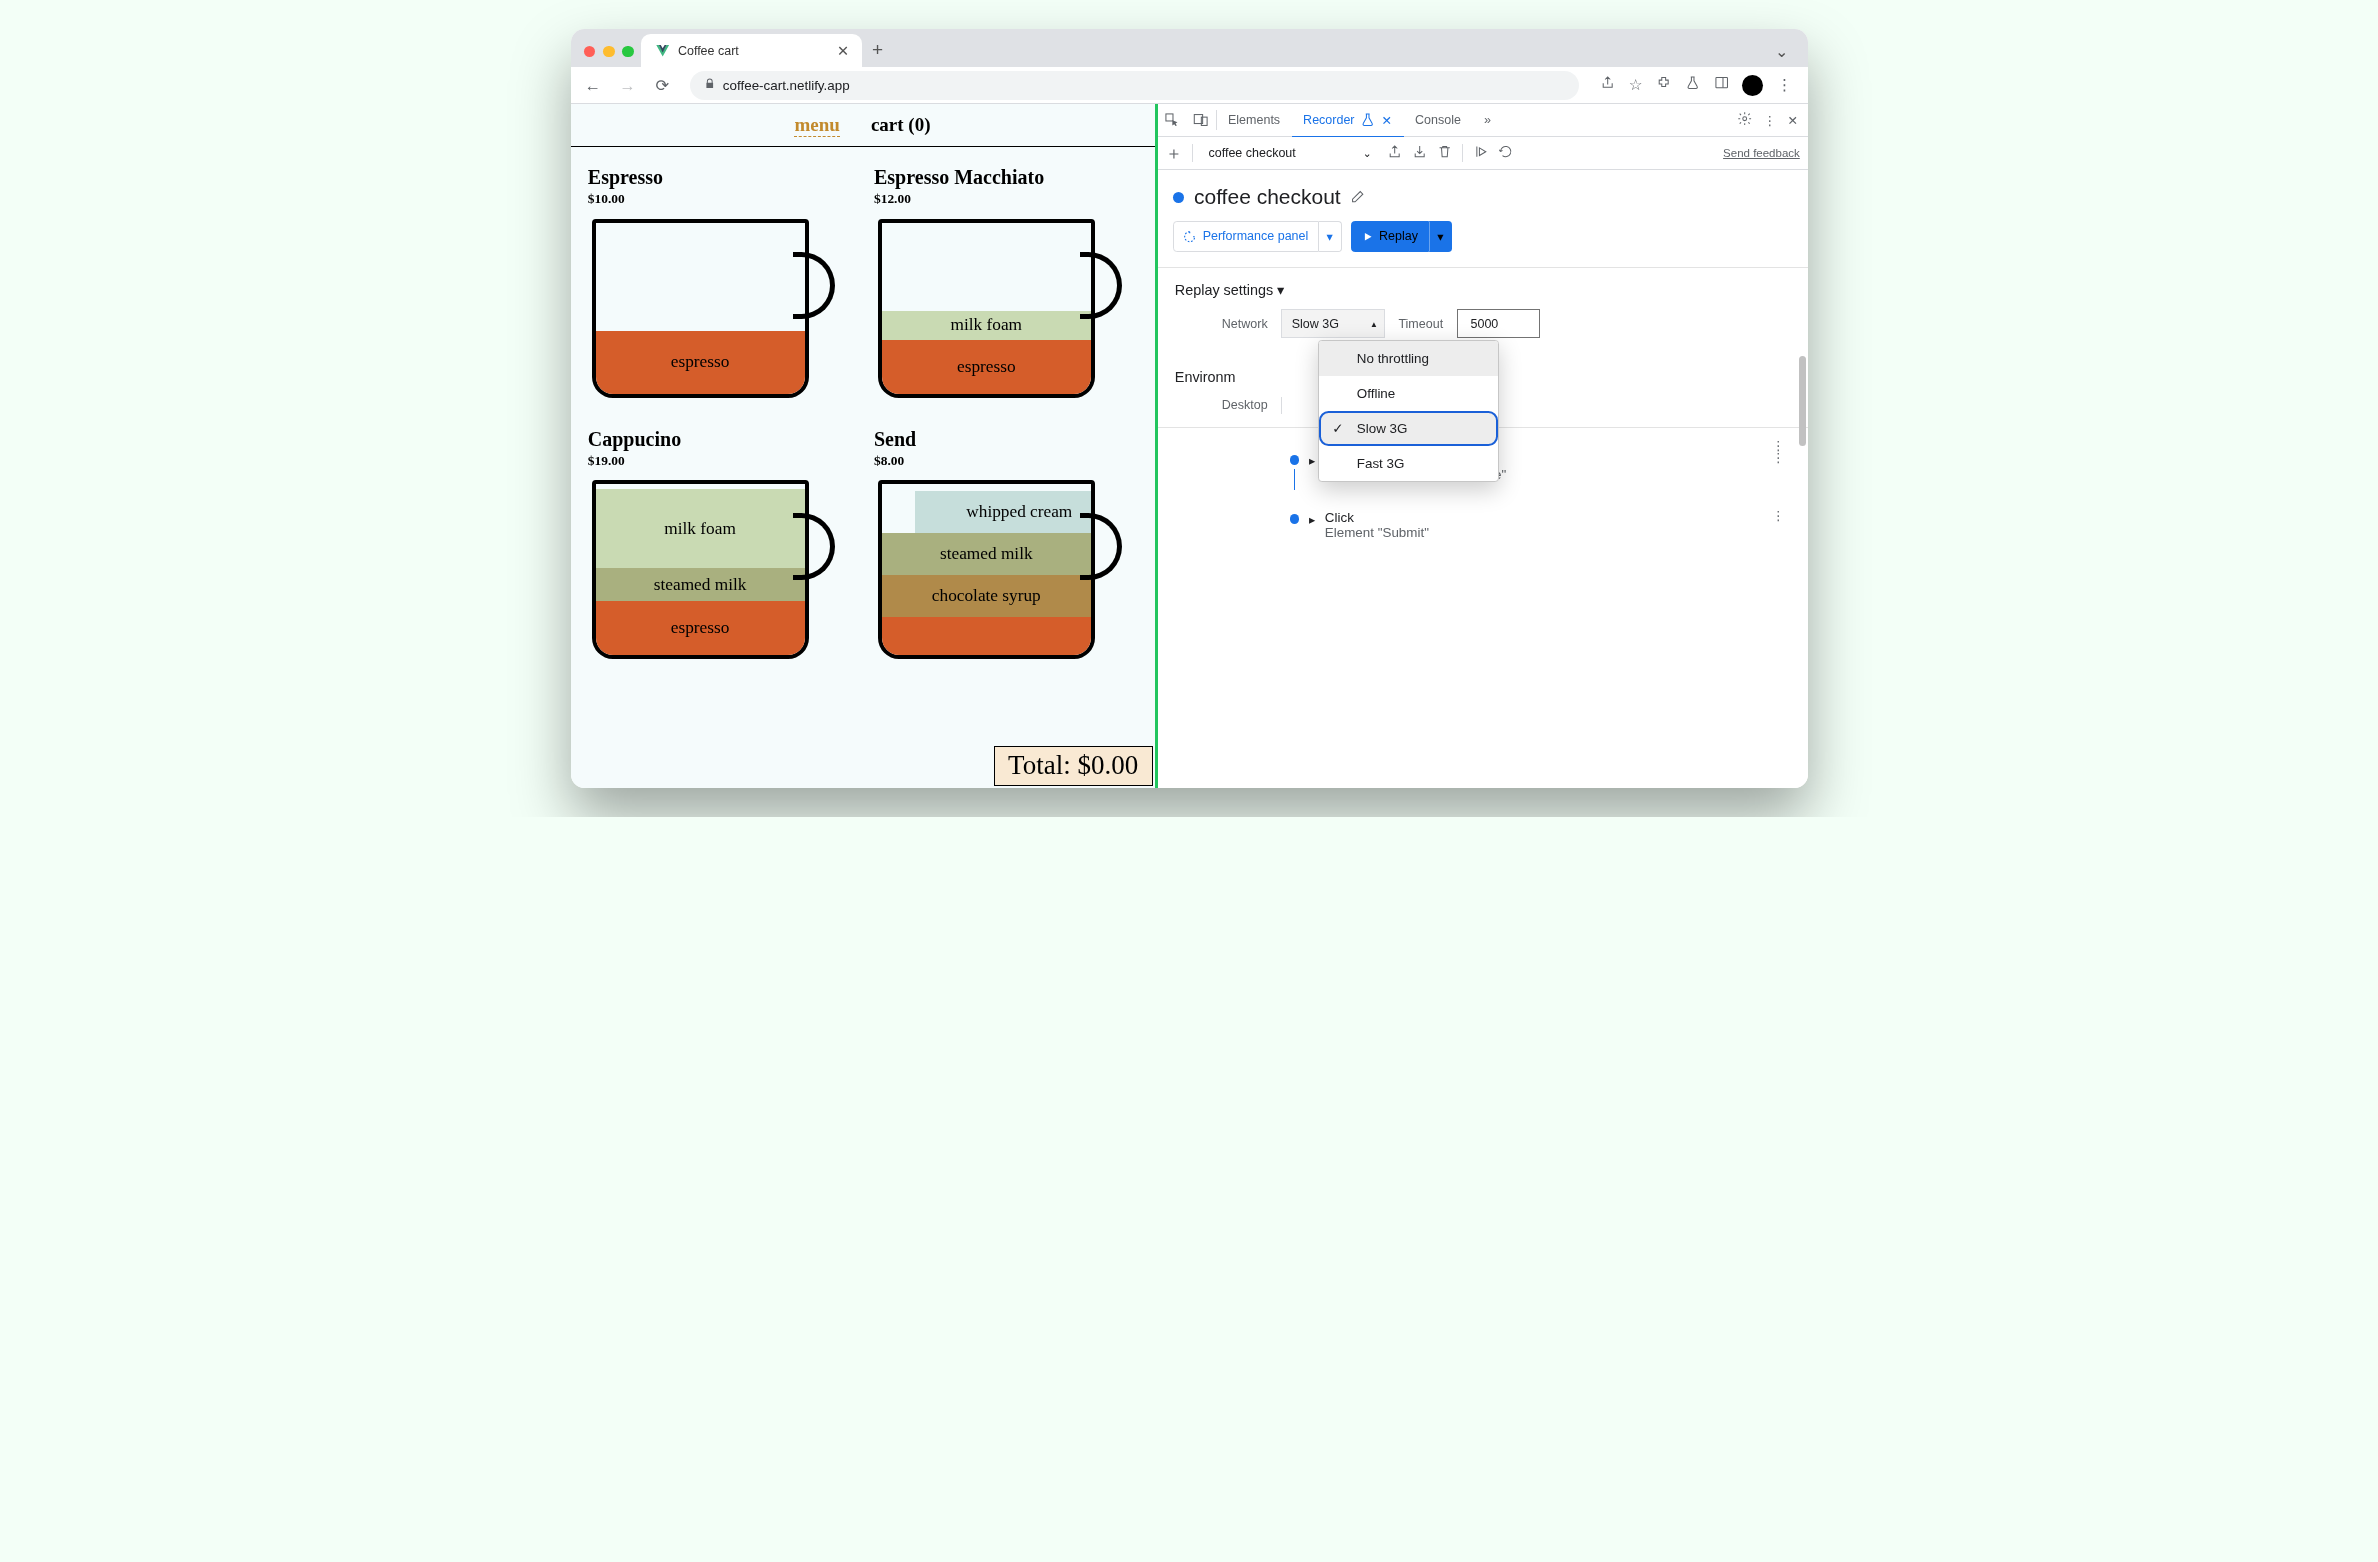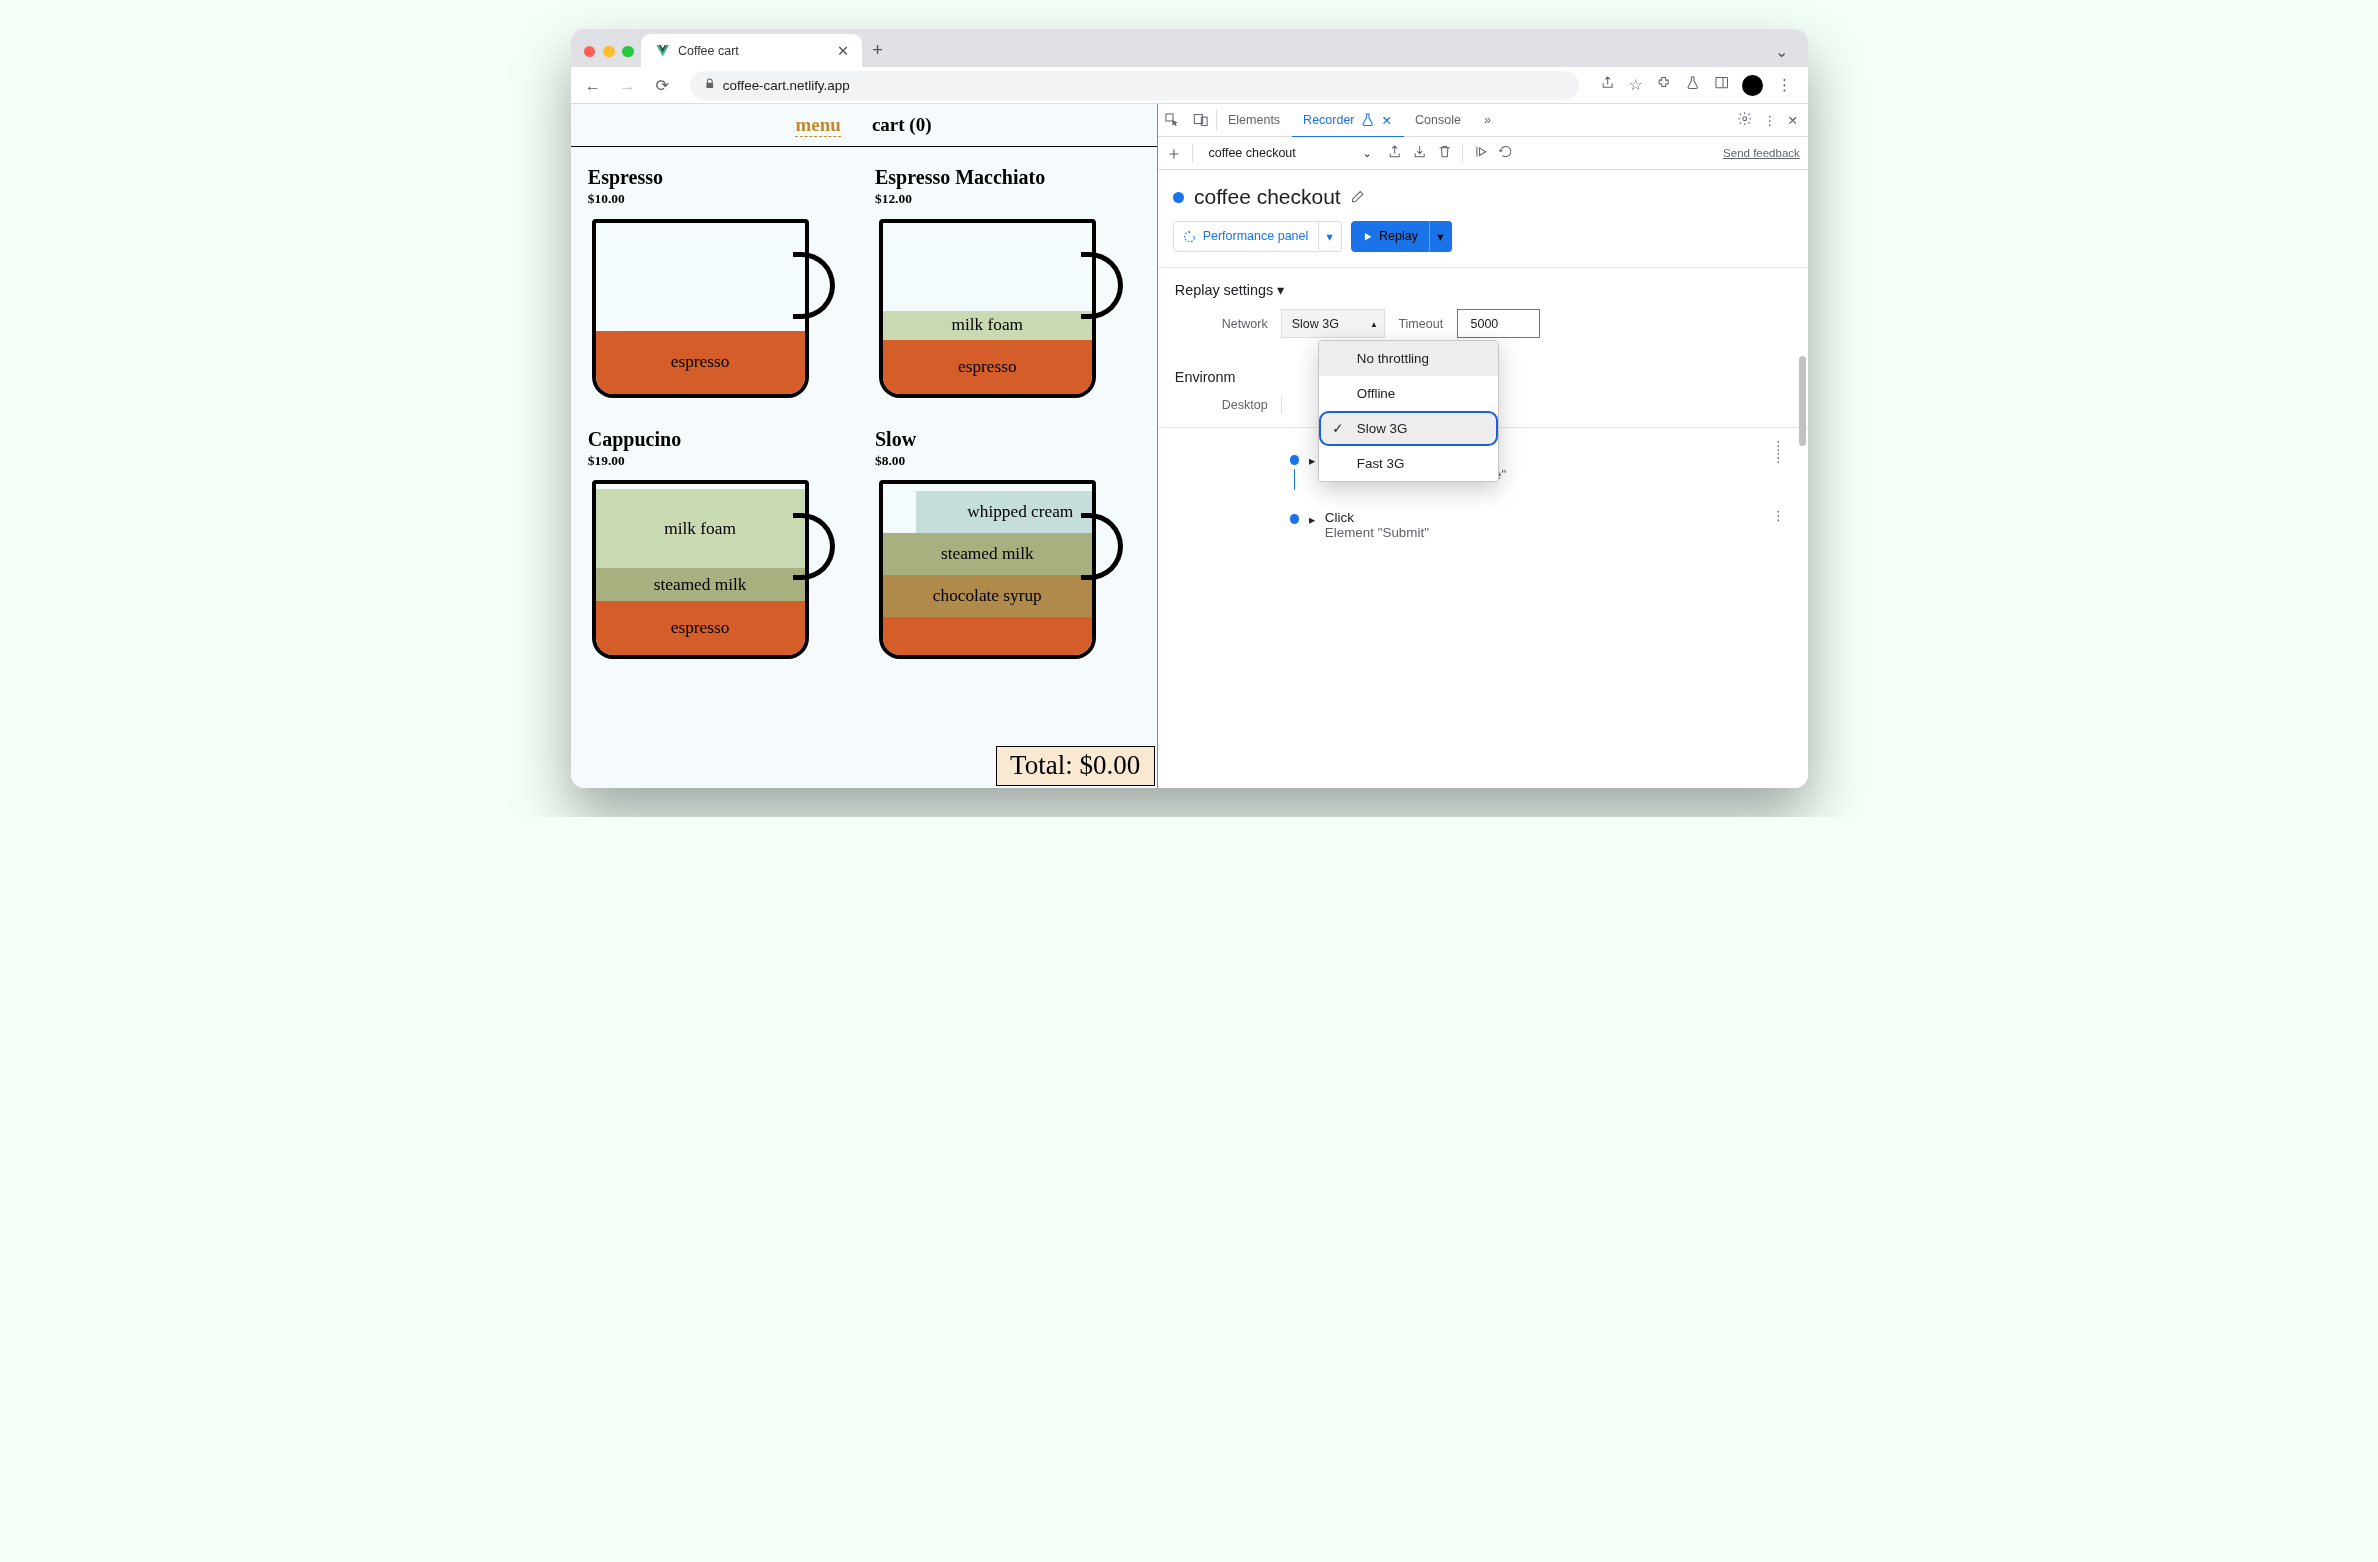--- a/index.html
+++ b/index.html
@@ -22,21 +22,21 @@
   .tabbar .chev{padding:0 9.6px 5.8px; color:#555;}
   
   .urlbar { height:37px; background:#fff; border-bottom:1px solid #dadce0; display:flex; align-items:center; padding:0 7.7px; gap:5.8px; }
   .urlbar .navbtn{width:29px;text-align:center;color:#5f6368;font-size:16.3px;}
   .omnibox { flex:1; margin:0 7.7px; background:#f1f3f4; border-radius:19px; height:29px; display:flex; align-items:center; padding:0 13.4px; gap:7.7px; color:#202124; font-size:13.4px;}
   .omnibox .lock{font-size:11.5px;color:#5f6368;}
   .urlicons { display:flex; gap:13.4px; color:#5f6368; font-size:15.4px; align-items:center; padding:0 7.7px;}
   .avatar{width:21px;height:21px;border-radius:50%;background:#000;}
   
   .split{flex:1; display:flex; overflow:hidden;}
-  .page{flex:0 0 587px; background:#f5fbfc; border-right:1px solid #22c55e; position:relative; overflow:hidden;}
+  .page{flex:0 0 587px; background:#f5fbfc; border-right:3px solid #22c55e; position:relative; overflow:hidden;}
   .devtools{flex:1; background:#fff; display:flex; flex-direction:column; font-size:12.5px; color:#202124;}
   
   .page-nav{display:flex; justify-content:center; gap:31px; padding:9.6px 0; font-family:Georgia, serif; font-size:19px; border-bottom:1.9px solid #000;}
   .page-nav a.active{color:#c28a2d; border-bottom:1px dashed #c28a2d; font-weight:bold;}
   .page-nav a{ text-decoration:none; color:#000; font-weight:bold;}
   .grid{display:grid; grid-template-columns:repeat(2, 1fr); gap:27px 23px; padding:19px 17.3px 0;}
   .item h3{font-family:Georgia, serif; font-size:20px; font-weight:bold;} 
   .item .price{font-family:Georgia, serif; font-size:13.4px; font-weight:bold; margin-top:1.9px;}
   .cup{position:relative; width:238px; height:186px; margin-top:7.7px;}
   .mug-body{position:absolute; left:3.8px; top:3.8px; width:217px; height:179px; border:4.8px solid #000; border-radius:3.8px 3.8px 21px 21px; overflow:hidden; background:#f4fbfc; display:flex; flex-direction:column; justify-content:flex-end;}
@@ -185,21 +185,21 @@
             <div class="cup">
               <div class="mug-body">
                 <div class="layer c-milkfoam" style="height: 79px;">milk foam</div>
                 <div class="layer c-steamed" style="height: 33px;">steamed milk</div>
                 <div class="layer c-espresso" style="height: 54px;">espresso</div>
               </div>
               <div class="handle"></div>
             </div>
           </div>
           <div class="item">
-            <h3>Slow</h3>
+            <h3>Send</h3>
             <div class="price">$8.00</div>
             <div class="cup">
               <div class="mug-body">
                 <div class="layer c-whip" style="height: 42px; margin-left: 33px;">whipped cream</div>
                 <div class="layer c-steamed" style="height: 42px;">steamed milk</div>
                 <div class="layer c-choco" style="height: 42px;">chocolate syrup</div>
                 <div class="layer c-espresso" style="height: 38px;"></div>
               </div>
               <div class="handle"></div>
             </div>

